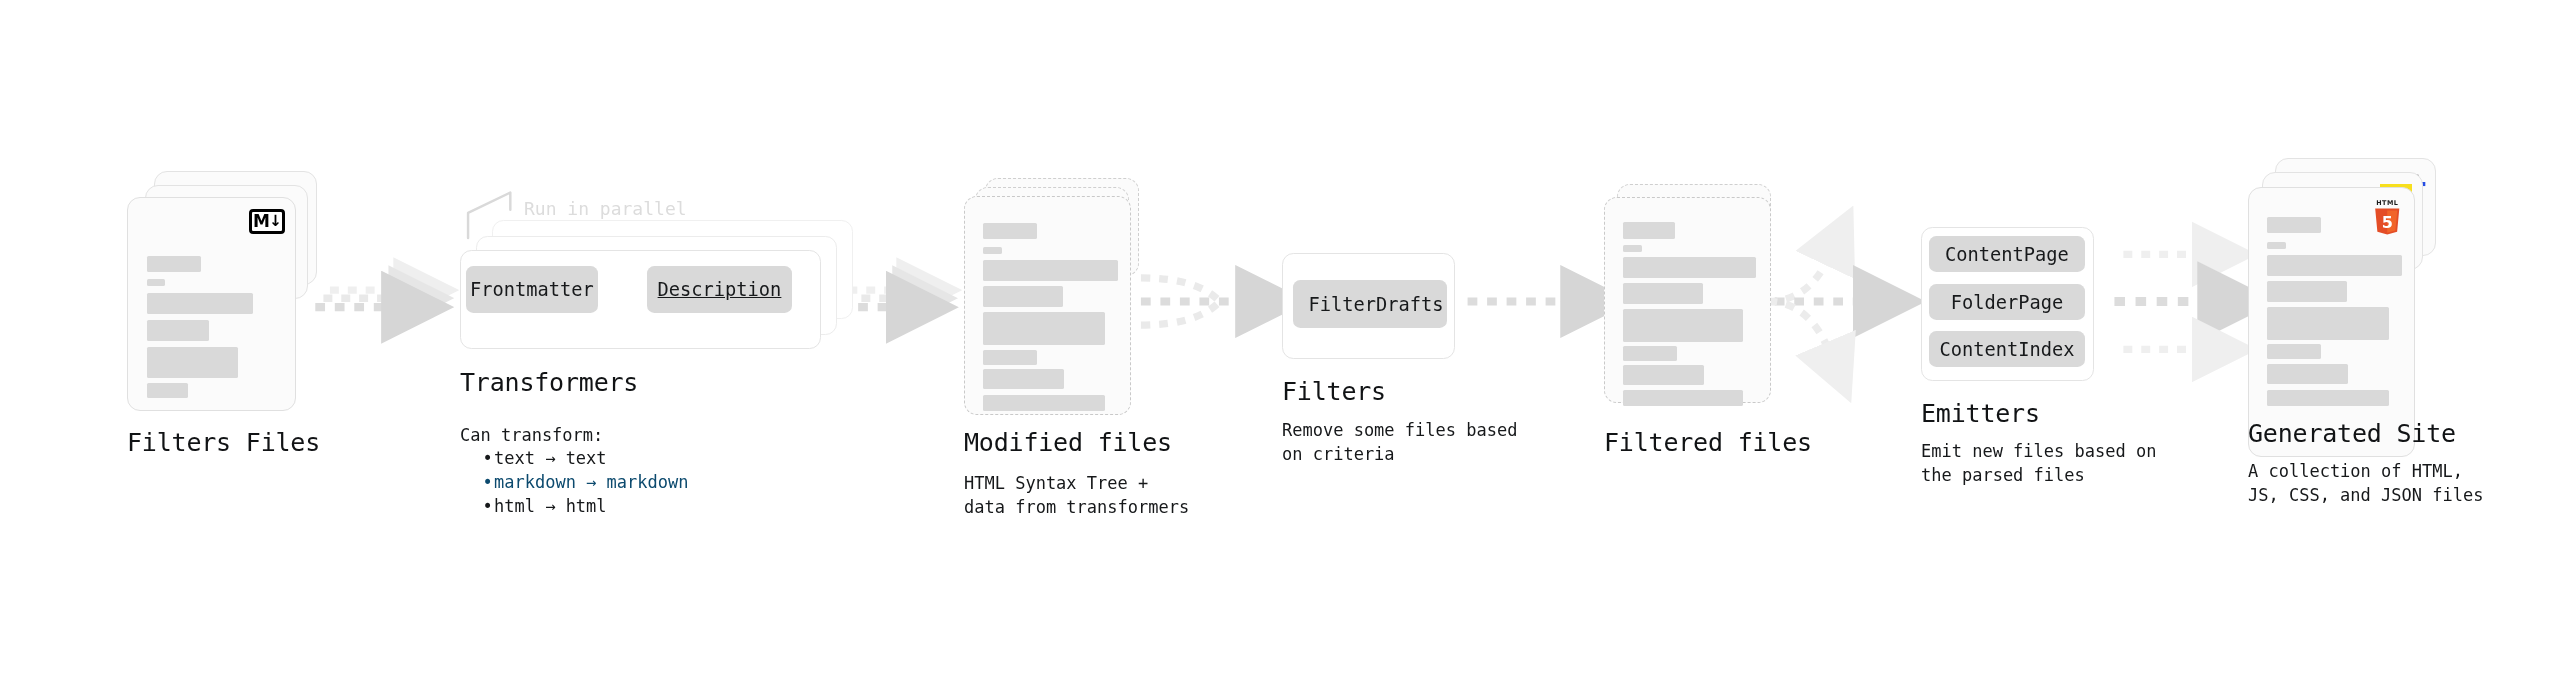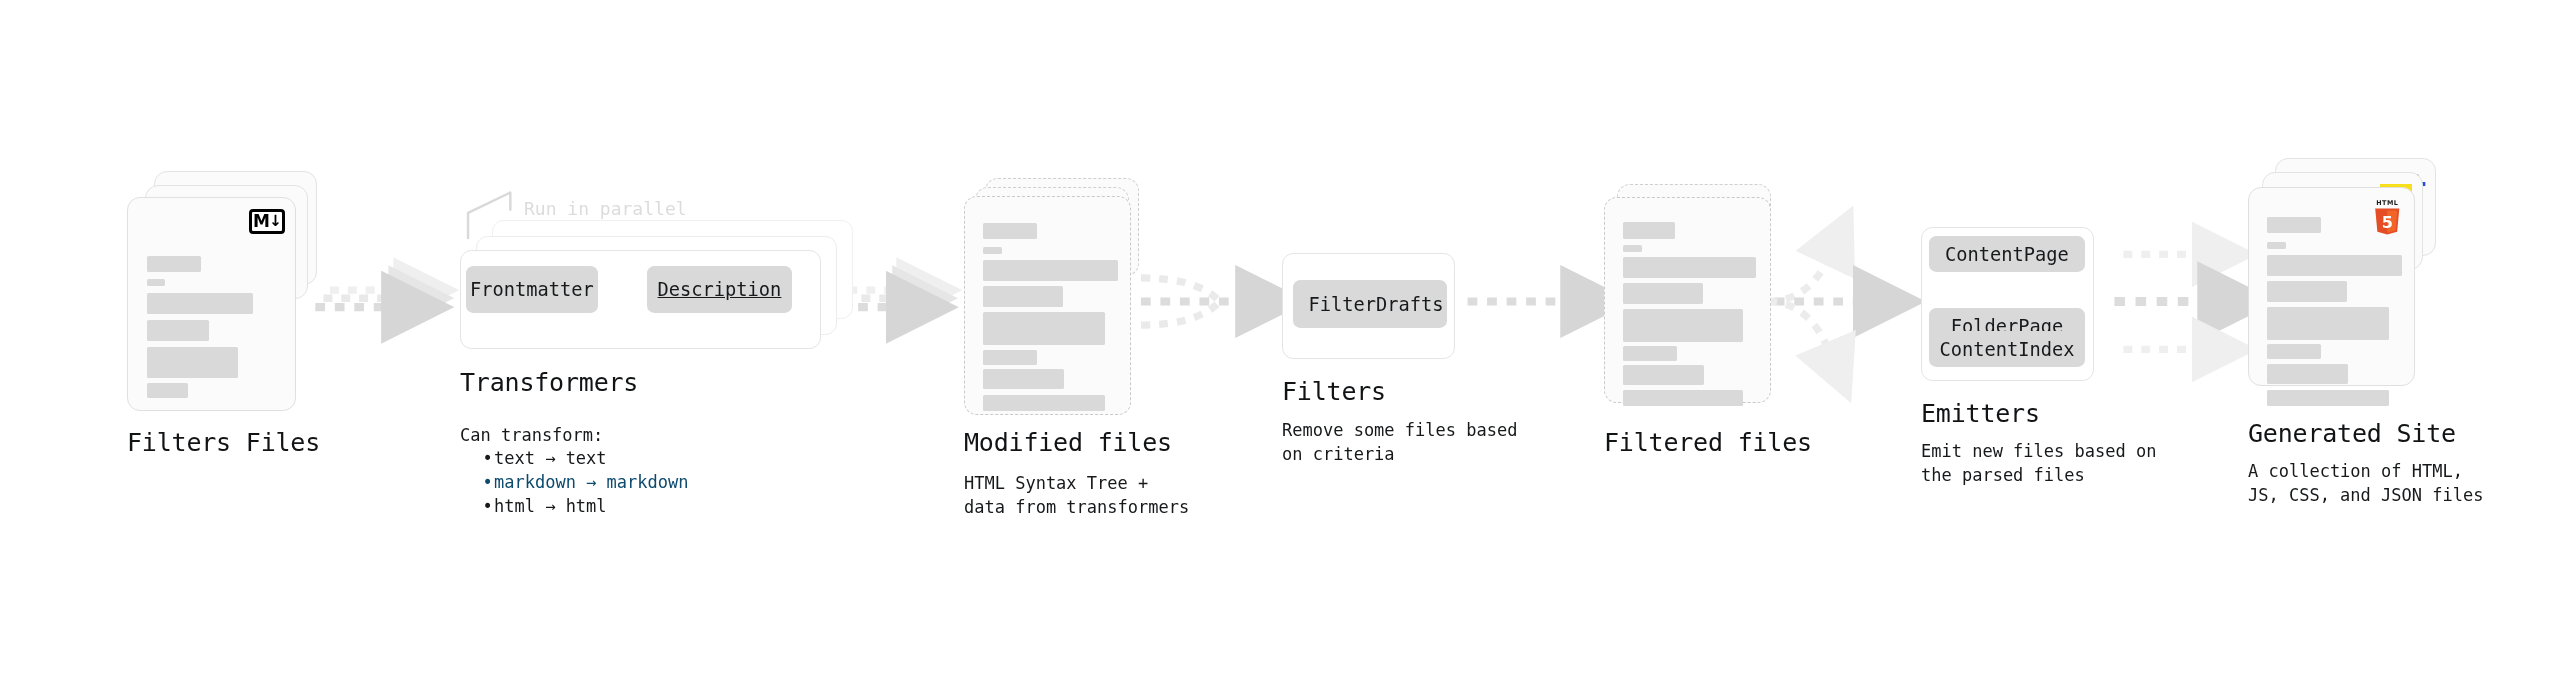--- a/index.html
+++ b/index.html
@@ -246,21 +246,21 @@
       <div class="bar" style="left:18px;top:167px;width:81px;height:20.3px;"></div>
       <div class="bar" style="left:18px;top:192px;width:120px;height:16.3px;"></div>
     </div>
 
     <div class="node-title" style="left:1604px;top:430px;">Filtered files</div>
   </div>
 
   <div>
     <div class="pbox" style="left:1921px;top:227px;width:173px;height:154px;"></div>
     <div class="chip" style="left:1929px;top:236px;width:156px;height:36px;">ContentPage</div>
-    <div class="chip" style="left:1929px;top:284px;width:156px;height:36px;margin-top:24px;">FolderPage</div>
+    <div class="chip" style="left:1929px;top:284px;width:156px;height:36px;">FolderPage</div>
     <div class="chip" style="left:1929px;top:331px;width:156px;height:36px;">ContentIndex</div>
 
     <div class="node-title" style="left:1921px;top:401px;">Emitters</div>
     <div class="node-sub" style="left:1921px;top:439px;">Emit new files based on
 the parsed files</div>
   </div>
 
   <div>
     <div class="stack-l1" style="left:2275px;top:158px;width:161px;height:98px;">
       <div class="css-badge" style="right:8.1px;top:9.8px;width:31px;height:19.5px;">
@@ -268,21 +268,21 @@
           <rect x="2" y="16" width="34" height="5" fill="#264de4"></rect>
           <text x="19" y="13" font-size="9" font-family="DejaVu Sans, sans-serif" font-weight="bold" fill="#2a2a2a" text-anchor="middle">CSS</text>
         </svg>
       </div>
     </div>
 
     <div class="stack-l2" style="left:2262px;top:172px;width:161px;height:98px;">
       <div class="js-badge" style="right:9.8px;top:11.4px;width:32.5px;height:21px;background:#f7df1e;"></div>
     </div>
 
-    <div class="doc" style="left:2248px;top:187px;width:167px;height:199px;">
+    <div class="doc" style="left:2248px;top:187px;width:167px;height:270px;">
       <div class="html5-badge" style="right:10.6px;top:9.8px;width:32.5px;height:37px;">
         <svg viewBox="0 0 40 46" width="32.5" height="37">
           <text x="20" y="9" font-size="8" font-family="DejaVu Sans, sans-serif" font-weight="bold" fill="#1a1a1a" text-anchor="middle" letter-spacing="0.5">HTML</text>
           <path d="M5,13 L35,13 L32.3,42 L20,45.5 L7.7,42 Z" fill="#e44d26"></path>
           <path d="M20,15.5 L32.5,15.5 L30.2,40.3 L20,43.2 Z" fill="#f16529"></path>
           <path d="M20,20.5 L12,20.5 L12.6,25 L20,25 L20,29 L12.9,29 L13.5,34.6 L20,36.4 L20,40.4
                    L10.2,37.6 L8.6,20.5 L20,20.5 Z" fill="#ffffff" opacity="0"></path>
           <text x="20" y="37" font-size="20" font-family="DejaVu Sans, sans-serif" font-weight="bold" fill="#ffffff" text-anchor="middle">5</text>
         </svg>
       </div>

